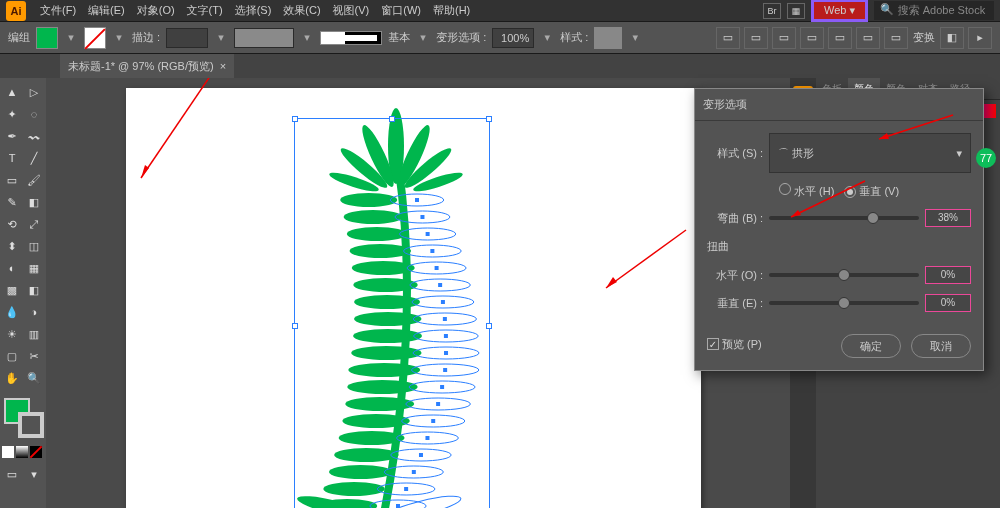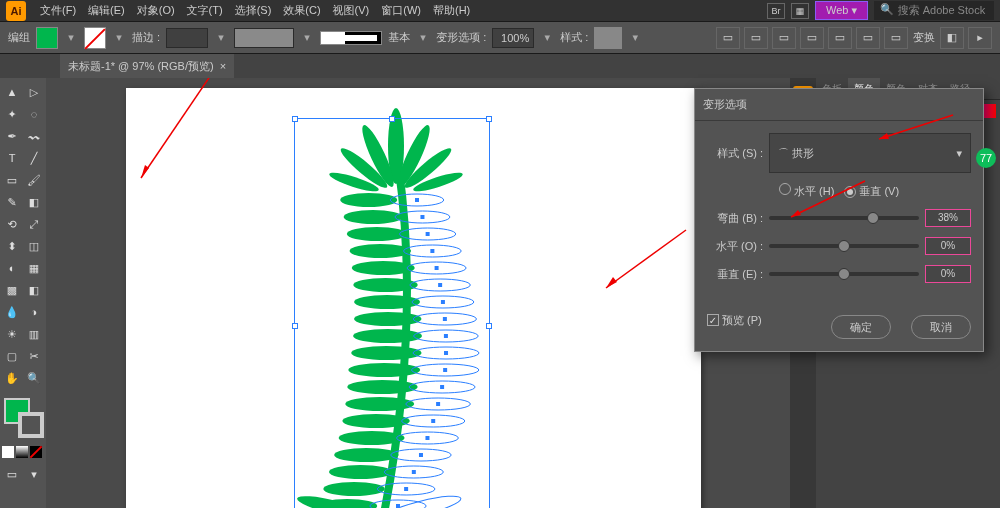--- a/index.html
+++ b/index.html
@@ -2,21 +2,21 @@
 <html><head>
 <meta charset="utf-8">
 <style>
 *{margin:0;padding:0;box-sizing:border-box;font-family:"Microsoft YaHei",sans-serif;font-size:11px;color:#ccc}
 body{background:#323232;width:1000px;height:508px;overflow:hidden;position:relative}
 .menubar{height:22px;background:#323232;display:flex;align-items:center;padding:0 6px;border-bottom:1px solid #1a1a1a}
 .ai-logo{width:20px;height:20px;background:#ff9a00;color:#4a1800;display:flex;align-items:center;justify-content:center;font-weight:bold;border-radius:3px;margin-right:8px}
 .menu-item{padding:0 6px;cursor:default}
 .menu-right{margin-left:auto;display:flex;align-items:center;gap:6px}
 .menu-right .box{width:18px;height:16px;border:1px solid #666;display:flex;align-items:center;justify-content:center;font-size:9px}
-.workspace-dd{background:#a21caf;padding:2px 10px;border:1px solid #8b5cf6}
+.workspace-dd{background:#b91c1c;padding:2px 10px;border:3px solid #8b5cf6}
 .search{background:#262626;padding:2px 6px;width:120px;display:flex;gap:4px}
 .ctrlbar{height:32px;background:#535353;display:flex;align-items:center;padding:0 8px;gap:6px;border-bottom:1px solid #1a1a1a}
 .swatch{width:22px;height:22px;border:1px solid #888}
 .dd{width:14px;height:14px;display:flex;align-items:center;justify-content:center;color:#aaa}
 .lbl{font-size:11px;color:#ccc}
 .num-input{width:42px;height:20px;background:#404040;border:1px solid #2a2a2a;display:flex;align-items:center;justify-content:flex-end;padding:0 4px}
 .stroke-preview{width:62px;height:14px;background:linear-gradient(to right,#fff 0 40%,#000 40% 100%);border:1px solid #888;position:relative}
 .stroke-preview::after{content:"";position:absolute;left:40%;top:3px;bottom:3px;right:4px;background:#fff}
 .ctrl-icons{margin-left:auto;display:flex;gap:4px}
 .ctrl-icons span{width:24px;height:22px;border:1px solid #666;display:flex;align-items:center;justify-content:center}
@@ -54,21 +54,21 @@
 .dlg-row{display:flex;align-items:center;gap:6px}
 .dlg-row .rl{width:56px;text-align:right;font-size:11px}
 .select{flex:1;height:40px;background:#464646;border:1px solid #333;display:flex;align-items:center;justify-content:space-between;padding:0 8px}
 .radio{width:12px;height:12px;border-radius:50%;border:1px solid #aaa;display:inline-flex;align-items:center;justify-content:center}
 .radio.on::after{content:"";width:6px;height:6px;border-radius:50%;background:#ccc}
 .slider{flex:1;height:4px;background:#333;position:relative;border-radius:2px}
 .slider .thumb{position:absolute;width:12px;height:12px;background:#888;border:1px solid #333;border-radius:50%;top:-4px;transform:translateX(-50%)}
 .val{width:46px;height:18px;background:#464646;border:1px solid #ec4899;text-align:center;padding:0 4px;font-size:10px;line-height:16px}
 .chk{width:12px;height:12px;border:1px solid #aaa;display:inline-flex;align-items:center;justify-content:center}
 .chk.on::after{content:"✓";font-size:10px;color:#ddd}
-.dlg-btns{display:flex;gap:20px;justify-content:flex-start;margin-top:14px}
+.dlg-btns{display:flex;gap:10px;justify-content:flex-start;margin-top:4px}
 .btn{width:60px;height:24px;border:1px solid #888;border-radius:12px;display:flex;align-items:center;justify-content:center;cursor:pointer}
 .section-lbl{font-size:11px;color:#ccc;margin:2px 0}
 .green-badge{position:absolute;right:4px;top:148px;width:20px;height:20px;border-radius:50%;background:#0ebd5a;color:#fff;font-size:11px;display:flex;align-items:center;justify-content:center}
 </style>
 </head>
 <body>
 
 <div class="menubar">
   <div class="ai-logo">Ai</div>
   <span class="menu-item">文件(F)</span>
@@ -341,20 +341,21 @@
       <label><span class="radio"></span> <span>水平 (H)</span></label>
       <label><span class="radio on"></span> <span>垂直 (V)</span></label>
     </div>
     <div class="dlg-row">
       <span class="rl">弯曲 (B) :</span>
       <div class="slider">
           <div class="thumb" style="left:69%"></div>
         </div>
       <div class="val">38%</div>
     </div>
+    <div class="section-lbl">扭曲</div>
     <div class="dlg-row">
       <span class="rl">水平 (O) :</span>
       <div class="slider">
           <div class="thumb" style="left:50%"></div>
         </div>
       <div class="val">0%</div>
     </div>
     <div class="dlg-row">
       <span class="rl">垂直 (E) :</span>
       <div class="slider">

